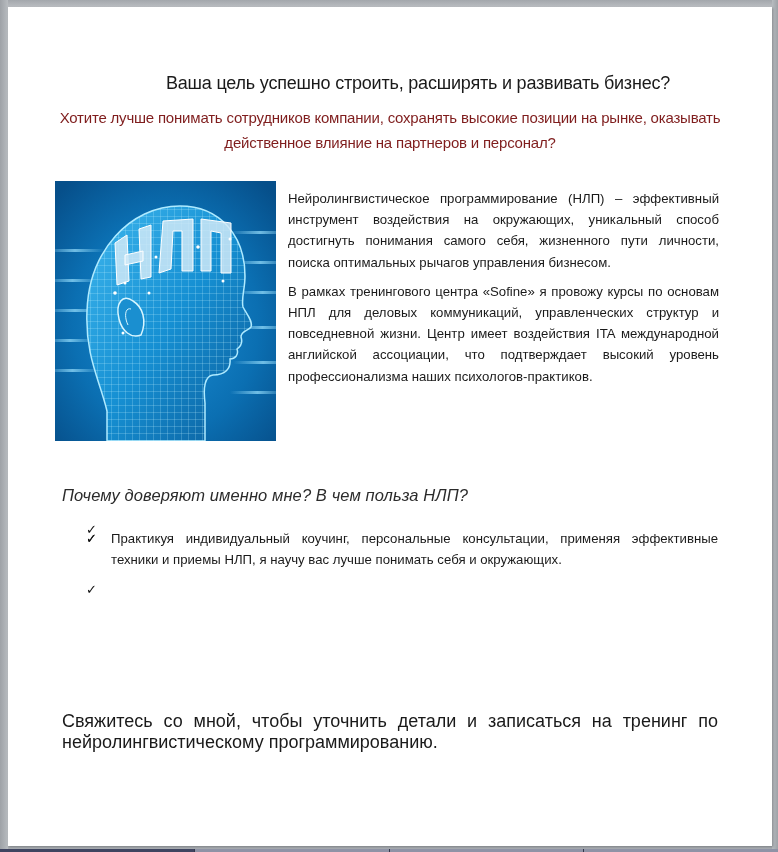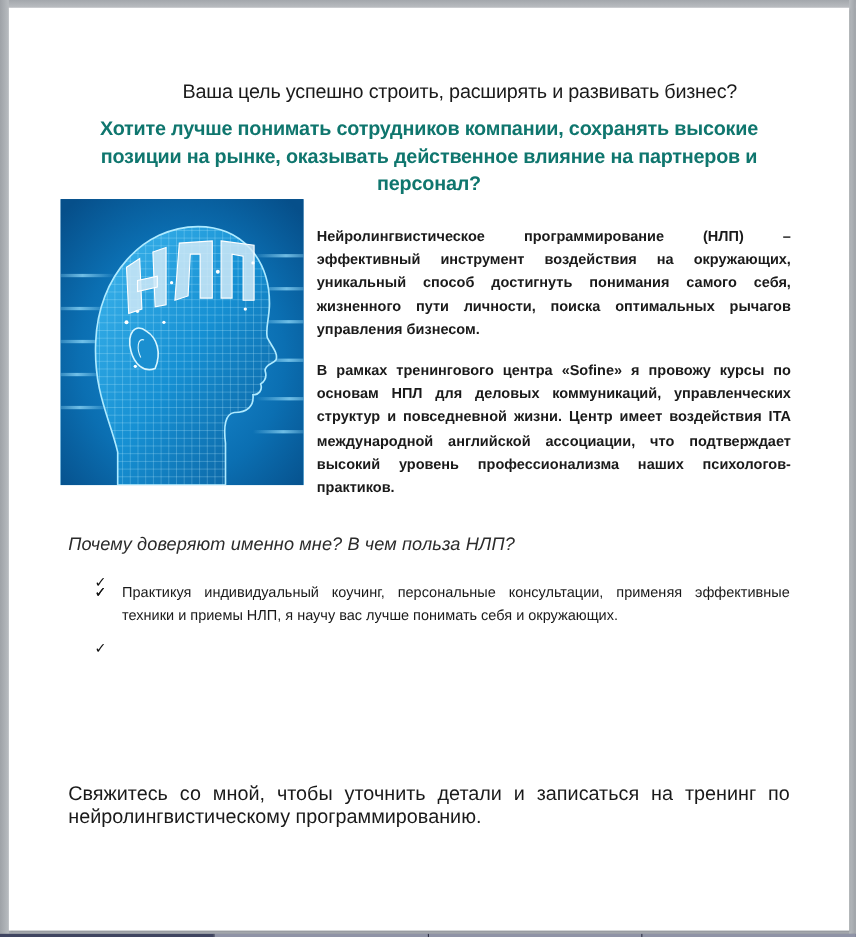--- a/index.html
+++ b/index.html
@@ -52,45 +52,44 @@
       text-align: center;
       font-size: 18px;
       color: #1a1a1a;
       letter-spacing: -0.2px;
       padding-left: 28px;
     }
     .title-2 {
       position: absolute;
       left: 50px; top: 98px; width: 664px;
       text-align: center;
-      font-size: 18px;
+      font-size: 15px;
       line-height: 25px;
-      color: #0f766e;
+      color: #7f1d1d;
       letter-spacing: -0.2px;
-      font-weight: bold;
     }
 
     .hero-image {
       position: absolute;
       left: 47px; top: 174px;
       width: 221px; height: 260px;
       overflow: hidden;
       background: linear-gradient(180deg, #0b5f9e 0%, #0a6fb3 45%, #0a79bd 70%, #087bbf 100%);
     }
     .hero-image svg { display: block; }
 
     .intro {
       position: absolute;
       left: 280px; top: 181px; width: 431px;
       font-size: 13.2px;
       line-height: 21.2px;
       color: #1a1a1a;
       text-align: justify;
     }
-    .intro p { margin: 16px 0 8px 0; font-weight: bold; }
+    .intro p { margin: 0 0 8px 0; }
 
     .section-heading {
       position: absolute;
       left: 54px; top: 479px;
       font-size: 16.5px;
       font-style: italic;
       color: #2b2b2b;
       letter-spacing: 0.1px;
     }
 

